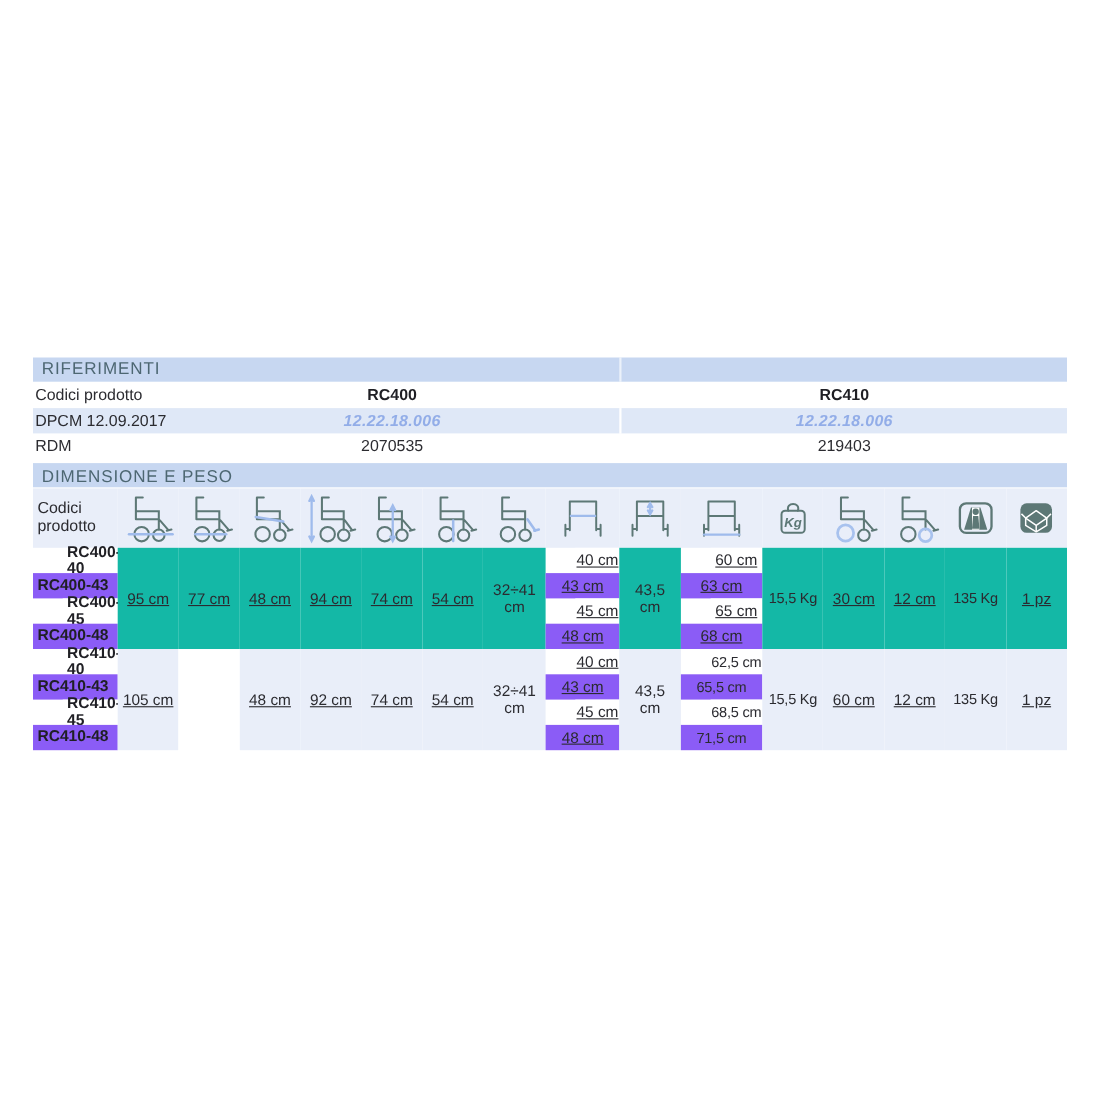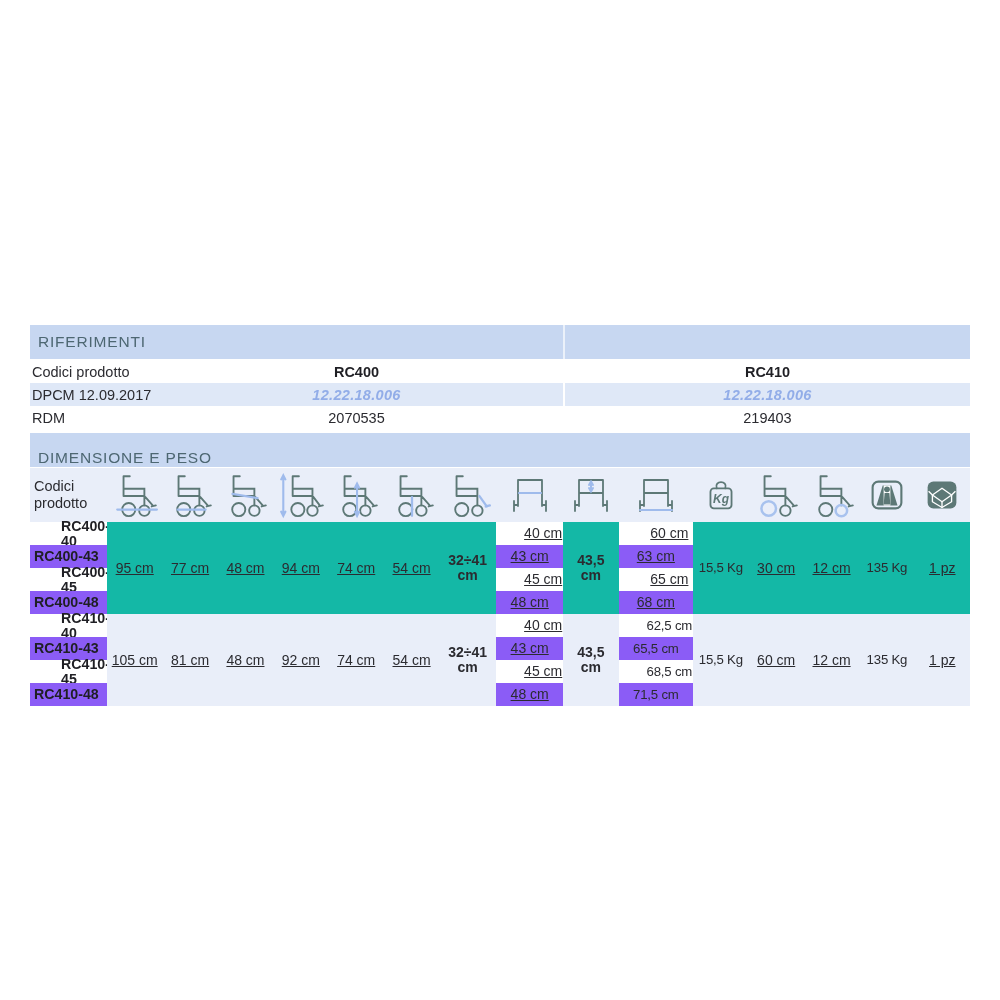--- a/index.html
+++ b/index.html
@@ -1,21 +1,21 @@
 <!DOCTYPE html>
 <html><head>
 <meta charset="utf-8">
 <style>
   html,body{margin:0;padding:0;background:#ffffff;}
   body{width:1000px;height:1000px;font-family:"Liberation Sans", sans-serif;color:#2b2b30;}
   .page{position:relative;width:1000px;height:1000px;background:#fff;overflow:hidden;}
   .wrap{position:absolute;left:30px;top:325px;width:940px;}
 
   
-  .band{height:34px;background:#c7d7f1;display:flex;align-items:stretch;margin-bottom:1px;}
+  .band{height:22px;background:#c7d7f1;display:flex;align-items:stretch;margin-bottom:1px;}
   .band .half-l{width:533px;display:flex;align-items:center;padding-left:8px;box-sizing:border-box;
     color:#4d6772;font-size:15.5px;letter-spacing:.8px;}
   .band .half-r{flex:1;border-left:2px solid rgba(255,255,255,.65);}
   .band.full .half-l{width:100%;}
 
   
   .ref-row{height:23px;display:flex;align-items:stretch;font-size:14.5px;}
   .ref-row.alt{background:#dfe8f7;}
   .ref-left{width:533px;position:relative;display:flex;align-items:center;box-sizing:border-box;}
   .ref-label{padding-left:2px;white-space:nowrap;}
@@ -30,21 +30,21 @@
   .grid{display:grid;grid-template-columns:77px repeat(15,1fr);grid-template-rows:54px repeat(8,23px);width:940px;}
   .c{display:flex;align-items:center;justify-content:center;text-align:center;font-size:14px;line-height:1.05;
      padding:0 1px;box-sizing:border-box;}
   .icon-cell{background:#e9eef9;font-style:italic;}
   .corner{background:#e9eef9;justify-content:flex-start;text-align:left;padding-left:4px;font-size:14.5px;line-height:1.15;}
   .lab{justify-content:flex-start;text-align:left;padding-left:4px;font-weight:bold;font-size:14.2px;color:#1f1f24;}
   .w{background:#ffffff;margin-left:27px;}
   .b{background:#8b5cf6;}
   .mw{background:#14b8a6;}
   .mb{background:#e9eef9;}
-  .wrapcell{padding:12px 9px;font-weight:bold;}
+  .wrapcell{padding:12px 9px;}
   .nw{white-space:nowrap;text-decoration:underline;}
   .sm{font-size:13.2px;letter-spacing:-.2px;white-space:nowrap;}
   svg{display:block;}
 </style>
 </head>
 <body>
 
 <div class="page">
   <div class="wrap">
 
@@ -237,21 +237,20 @@
       <div class="c mw nw" style="grid-area:2/14/6/15">12 cm</div>
       <div class="c mw sm" style="grid-area:2/15/6/16">135 Kg</div>
       <div class="c mw nw" style="grid-area:2/16/6/17">1 pz</div>
 
       <div class="c lab w" style="grid-area:6/1">RC410-40</div>
       <div class="c lab b" style="grid-area:7/1">RC410-43</div>
       <div class="c lab w" style="grid-area:8/1">RC410-45</div>
       <div class="c lab b" style="grid-area:9/1">RC410-48</div>
 
       <div class="c mb nw" style="grid-area:6/2/10/3">105 cm</div>
-      <div class="c mb nw" style="grid-area:6/3/10/4">81 cm</div>
       <div class="c mb nw" style="grid-area:6/4/10/5">48 cm</div>
       <div class="c mb nw" style="grid-area:6/5/10/6">92 cm</div>
       <div class="c mb nw" style="grid-area:6/6/10/7">74 cm</div>
       <div class="c mb nw" style="grid-area:6/7/10/8">54 cm</div>
       <div class="c mb wrapcell" style="grid-area:6/8/10/9">32÷41 cm</div>
 
       <div class="c w nw" style="grid-area:6/9">40 cm</div>
       <div class="c b nw" style="grid-area:7/9">43 cm</div>
       <div class="c w nw" style="grid-area:8/9">45 cm</div>
       <div class="c b nw" style="grid-area:9/9">48 cm</div>

